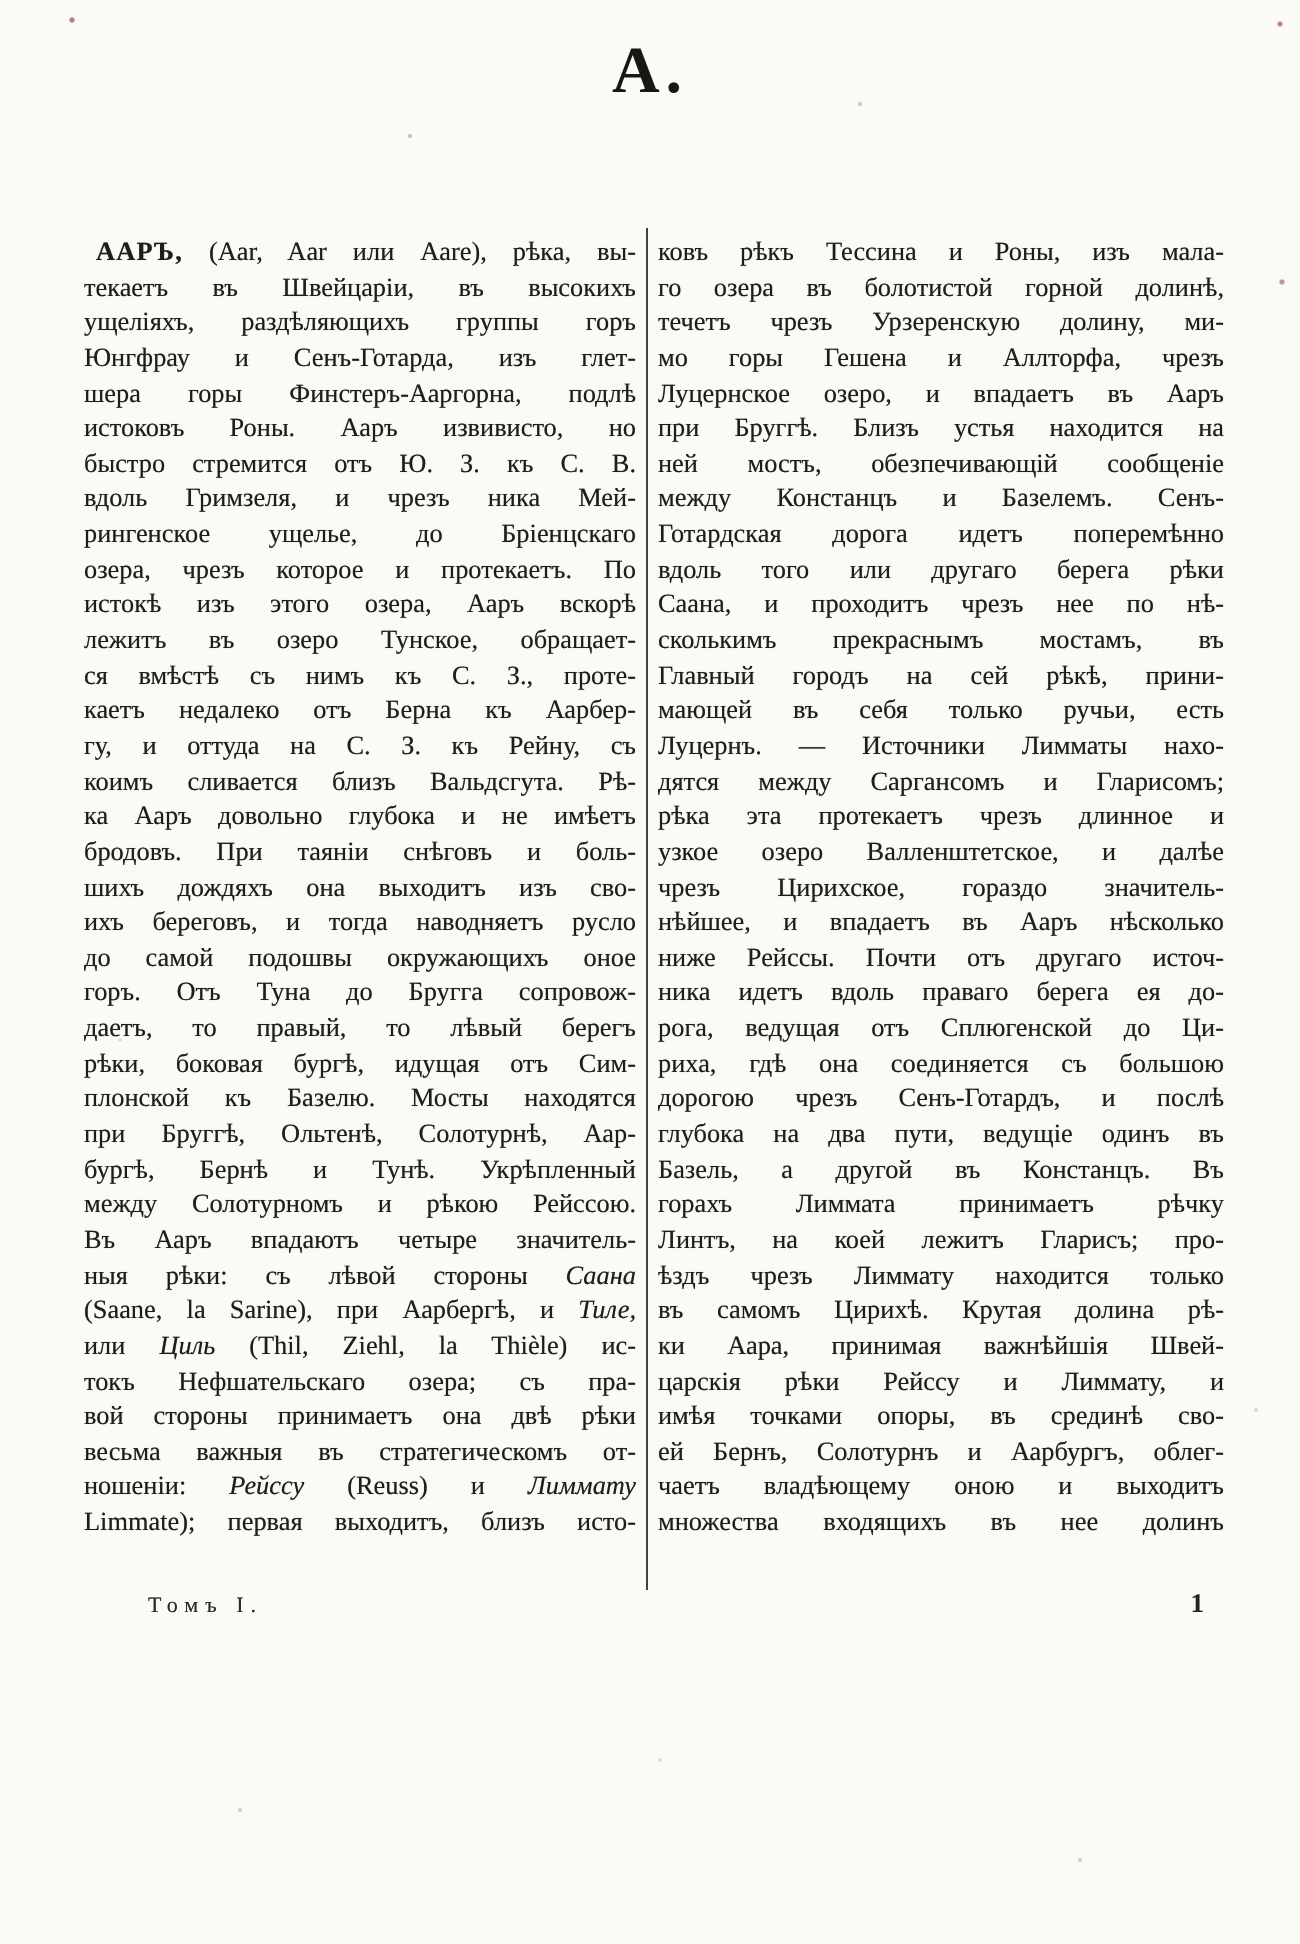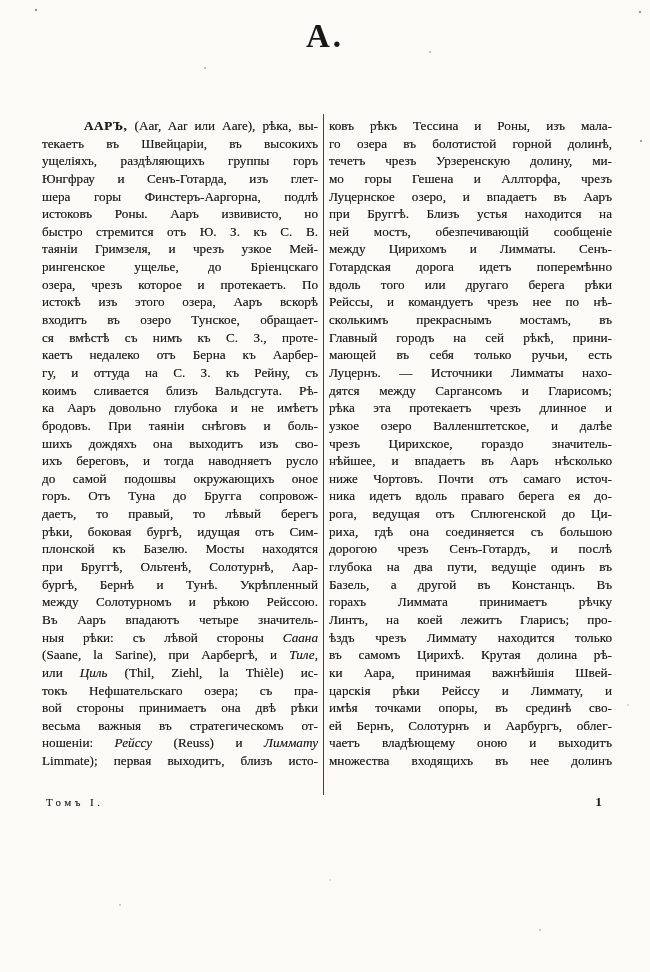--- a/index.html
+++ b/index.html
@@ -46,23 +46,23 @@
   .line{
     height:17.65px;line-height:17.65px;
     font-size:13.2px;
     text-align:justify;
     -moz-text-align-last:justify;
     text-align-last:justify;
     overflow:hidden;
     text-shadow:0 0 .35px rgba(20,20,20,.55);
   }
   .col-left .line:first-child{text-indent:6px;}
-  .line b{letter-spacing:.6px;margin-left:36px;}
+  .line b{letter-spacing:.6px;}
   .footer-row{
-    position:absolute;top:794px;left:28px;right:38px;
+    position:absolute;top:794px;left:56px;right:38px;
     display:flex;justify-content:space-between;align-items:baseline;
   }
   .volume{
     margin-left:18px;
     font-size:11px;letter-spacing:3.5px;
     color:#2b2a28;
     text-shadow:0 0 .3px rgba(20,20,20,.5);
   }
   .pageno{
     margin-right:10px;
@@ -78,25 +78,25 @@
 
   <div class="columns">
     <div class="col col-left">
         <div class="line"><b>ААРЪ,</b> (Aar, Aar или Aare), рѣка, вы-</div>
         <div class="line">текаетъ въ Швейцаріи, въ высокихъ</div>
         <div class="line">ущеліяхъ, раздѣляющихъ группы горъ</div>
         <div class="line">Юнгфрау и Сенъ-Готарда, изъ глет-</div>
         <div class="line">шера горы Финстеръ-Ааргорна, подлѣ</div>
         <div class="line">истоковъ Роны. Ааръ извивисто, но</div>
         <div class="line">быстро стремится отъ Ю. З. къ С. В.</div>
-        <div class="line">таяніи Гримзеля, и чрезъ узкое Мей-</div>
+        <div class="line">вдоль Гримзеля, и чрезъ ника Мей-</div>
         <div class="line">рингенское ущелье, до Бріенцскаго</div>
         <div class="line">озера, чрезъ которое и протекаетъ. По</div>
         <div class="line">истокѣ изъ этого озера, Ааръ вскорѣ</div>
-        <div class="line">входитъ въ озеро Тунское, обращает-</div>
+        <div class="line">лежитъ въ озеро Тунское, обращает-</div>
         <div class="line">ся вмѣстѣ съ нимъ къ С. З., проте-</div>
         <div class="line">каетъ недалеко отъ Берна къ Аарбер-</div>
         <div class="line">гу, и оттуда на С. З. къ Рейну, съ</div>
         <div class="line">коимъ сливается близъ Вальдсгута. Рѣ-</div>
         <div class="line">ка Ааръ довольно глубока и не имѣетъ</div>
         <div class="line">бродовъ. При таяніи снѣговъ и боль-</div>
         <div class="line">шихъ дождяхъ она выходитъ изъ сво-</div>
         <div class="line">ихъ береговъ, и тогда наводняетъ русло</div>
         <div class="line">до самой подошвы окружающихъ оное</div>
         <div class="line">горъ. Отъ Туна до Бругга сопровож-</div>
@@ -118,34 +118,34 @@
       </div>
     <div class="divider"></div>
     <div class="col col-right">
         <div class="line">ковъ рѣкъ Тессина и Роны, изъ мала-</div>
         <div class="line">го озера въ болотистой горной долинѣ,</div>
         <div class="line">течетъ чрезъ Урзеренскую долину, ми-</div>
         <div class="line">мо горы Гешена и Аллторфа, чрезъ</div>
         <div class="line">Луцернское озеро, и впадаетъ въ Ааръ</div>
         <div class="line">при Бруггѣ. Близъ устья находится на</div>
         <div class="line">ней мостъ, обезпечивающій сообщеніе</div>
-        <div class="line">между Цирихомъ и Лимматы. Сенъ-</div>
+        <div class="line">между Констанцъ и Базелемъ. Сенъ-</div>
         <div class="line">Готардская дорога идетъ поперемѣнно</div>
         <div class="line">вдоль того или другаго берега рѣки</div>
-        <div class="line">Рейссы, и командуетъ чрезъ нее по нѣ-</div>
+        <div class="line">Саана, и проходитъ чрезъ нее по нѣ-</div>
         <div class="line">сколькимъ прекраснымъ мостамъ, въ</div>
         <div class="line">Главный городъ на сей рѣкѣ, прини-</div>
         <div class="line">мающей въ себя только ручьи, есть</div>
         <div class="line">Луцернъ. — Источники Лимматы нахо-</div>
         <div class="line">дятся между Саргансомъ и Гларисомъ;</div>
         <div class="line">рѣка эта протекаетъ чрезъ длинное и</div>
         <div class="line">узкое озеро Валленштетское, и далѣе</div>
         <div class="line">чрезъ Цирихское, гораздо значитель-</div>
         <div class="line">нѣйшее, и впадаетъ въ Ааръ нѣсколько</div>
-        <div class="line">ниже Чортовъ. Почти отъ самаго источ-</div>
+        <div class="line">ниже Рейссы. Почти отъ другаго источ-</div>
         <div class="line">ника идетъ вдоль праваго берега ея до-</div>
         <div class="line">рога, ведущая отъ Сплюгенской до Ци-</div>
         <div class="line">риха, гдѣ она соединяется съ большою</div>
         <div class="line">дорогою чрезъ Сенъ-Готардъ, и послѣ</div>
         <div class="line">глубока на два пути, ведущіе одинъ въ</div>
         <div class="line">Базель, а другой въ Констанцъ. Въ</div>
         <div class="line">горахъ Лиммата принимаетъ рѣчку</div>
         <div class="line">Линтъ, на коей лежитъ Гларисъ; про-</div>
         <div class="line">ѣздъ чрезъ Лиммату находится только</div>
         <div class="line">въ самомъ Цирихѣ. Крутая долина рѣ-</div>

